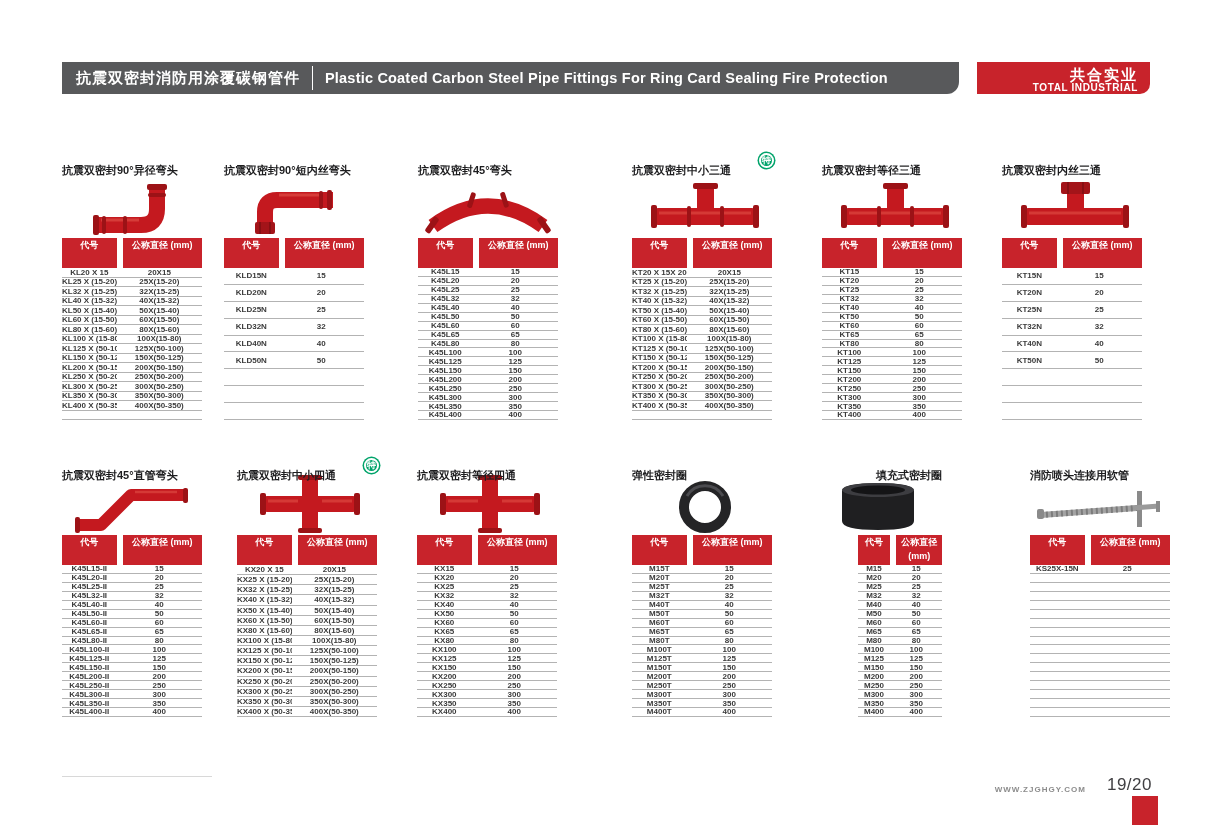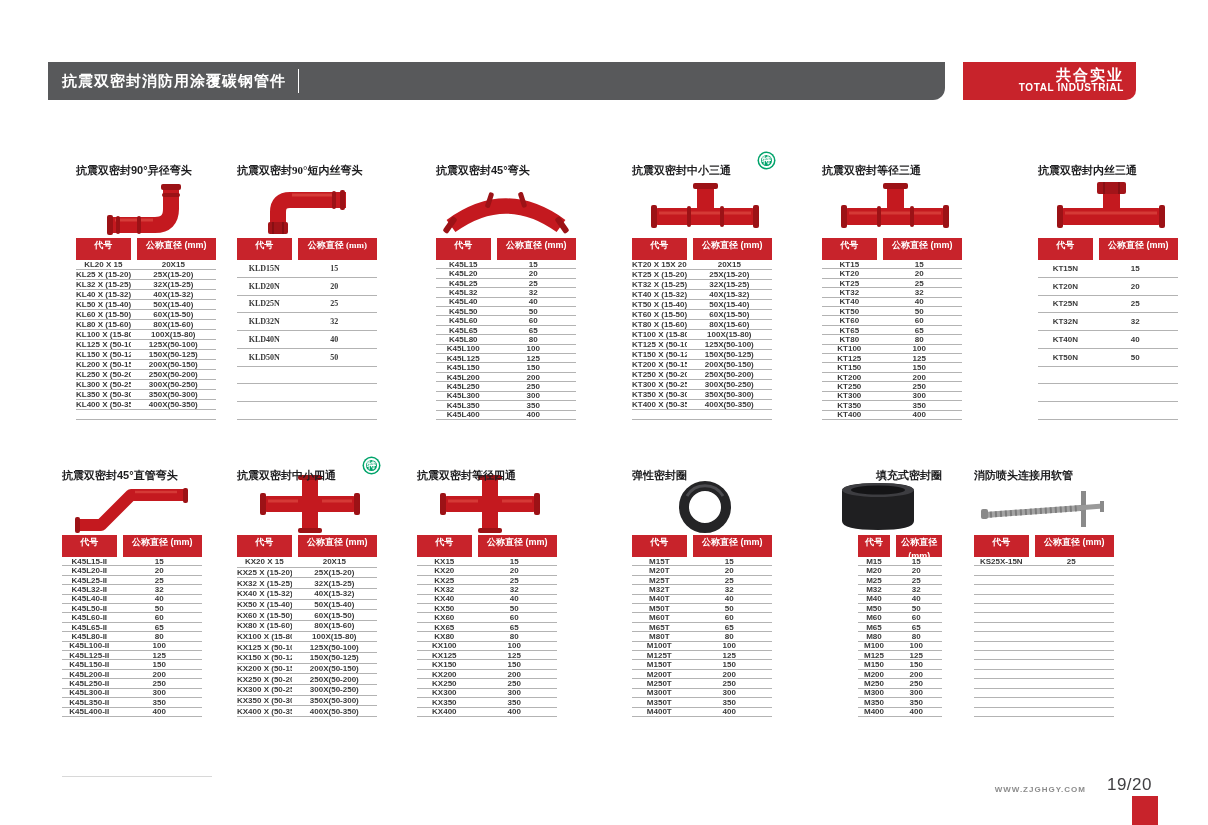--- a/index.html
+++ b/index.html
@@ -1,21 +1,21 @@
 <!DOCTYPE html>
 <html style="--red: #c8232b; --gray: #58595b; --green: #00a36a;"><head>
 <meta charset="utf-8">
 <style>
   :root{ --red:#c8232b; --gray:#58595b; --green:#00a36a; }
   *{box-sizing:border-box}
   html,body{margin:0;padding:0}
   body{width:1208px;height:825px;position:relative;background:#fff;overflow:hidden;
        font-family:"Liberation Sans","DejaVu Sans",sans-serif;}
   
-  .header{position:absolute;left:48px;top:62px;width:1088px;height:38px;display:flex}
+  .header{position:absolute;left:62px;top:62px;width:1088px;height:32px;display:flex}
   .hbar{flex:1;background:var(--gray);border-radius:0 0 12px 0;display:flex;align-items:center;
         color:#fff;padding-left:14px;min-width:0}
   .hzh{font-size:15px;font-weight:bold;letter-spacing:1px;white-space:nowrap}
   .hdiv{width:1px;height:24px;background:#fff;margin:0 12px;flex:none}
   .hen{font-size:14.5px;font-weight:600;letter-spacing:.2px;white-space:nowrap}
   .hlogo{width:173px;margin-left:18px;background:var(--red);border-radius:0 0 10px 0;color:#fff;
          text-align:right;padding:4px 12px 0 0}
   .hlogo .zh{font-size:15px;font-weight:bold;letter-spacing:2px;line-height:17px}
   .hlogo .en{font-size:10px;font-weight:bold;letter-spacing:.6px;line-height:10px}
   
@@ -27,21 +27,21 @@
   .sec-title{font-size:11px;font-weight:bold;color:#1d1d1f;white-space:nowrap}
   .badge{position:absolute;right:-2px;top:-7px;width:15px;height:15px;border-radius:50%;
          background:var(--green);color:#fff;font-size:9px;font-weight:bold;
          display:flex;align-items:center;justify-content:center;
          border:2px solid #fff;box-shadow:0 0 0 1.5px var(--green)}
   .pic{flex:none;display:flex;align-items:flex-end;justify-content:center}
   #prow-0 .pic{height:60px}
   #prow-1 .pic{height:52px}
   .pic svg{display:block}
   .tbl{flex:1;display:flex;flex-direction:column;margin-top:2px;min-height:0}
-  .thead{display:flex;gap:6px;height:22px;flex:none}
+  .thead{display:flex;gap:6px;height:30px;flex:none}
   .th{background:var(--red);color:#fff;font-size:9px;font-weight:bold;text-align:center;line-height:14px}
   .th-code{width:39%}
   .th-dia{flex:1}
   .tbody{flex:1;display:flex;flex-direction:column;min-height:0}
   .trow{flex:1;display:flex;align-items:center;border-bottom:1px solid #b3b3b3;min-height:0}
   .c{font-size:8px;font-weight:600;color:#3a3a3a;text-align:center;white-space:nowrap;overflow:hidden}
   .c.code{width:39%}
   .c.dia{flex:1}
   
   .foot-line{position:absolute;left:62px;top:776px;width:150px;height:1px;background:#d8d8d8}
@@ -50,29 +50,30 @@
   .pageno{position:absolute;right:56px;top:775px;font-size:17px;font-weight:400;color:#414043;letter-spacing:.5px}
   .redblock{position:absolute;right:50px;bottom:0;width:26px;height:29px;background:var(--red)}
 </style>
 </head>
 <body>
 
 <div class="header">
   <div class="hbar">
     <span class="hzh">抗震双密封消防用涂覆碳钢管件</span>
     <span class="hdiv"></span>
+    <span class="hen">Plastic Coated Carbon Steel Pipe Fittings For Ring Card Sealing Fire Protection</span>
   </div>
   <div class="hlogo">
     <div class="zh">共合实业</div>
     <div class="en">TOTAL INDUSTRIAL</div>
   </div>
 </div>
 
 <div class="prow" id="prow-0">
-    <div class="sec" style="left: 14px;">
+    <div class="sec" style="left: 0px;">
     <div class="sec-head">
       <span class="sec-title">抗震双密封90°异径弯头</span>
       
     </div>
     <div class="pic">
         <svg width="134" height="58" viewBox="0 0 134 58">
   <path d="M34 47 L76 47 Q92 47 92 31 L92 10" fill="none" stroke="#c4191f" stroke-width="16"></path>
   <path d="M36 42 L74 42" stroke="#e65a4e" stroke-width="3" fill="none" opacity="0.55"></path>
   <rect x="28" y="37" width="6" height="20" rx="2" fill="#9c1216"></rect>
           <rect x="37" y="38" width="4" height="18" rx="2" fill="#9c1216"></rect>
@@ -144,21 +145,21 @@
             <span class="c dia">350X(50-300)</span>
           </div>
           <div class="trow">
             <span class="c code">KL400 X (50-350)</span>
             <span class="c dia">400X(50-350)</span>
           </div>
           <div class="trow"></div>
         </div>
     </div>
   </div>
-    <div class="sec" style="left: 175px; font-family: Liberation Serif, serif;">
+    <div class="sec" style="left: 162px;">
     <div class="sec-head">
       <span class="sec-title">抗震双密封90°短内丝弯头</span>
       
     </div>
     <div class="pic">
         <svg width="134" height="58" viewBox="0 0 134 58">
   <path d="M38 52 L38 34 Q38 22 50 22 L106 22" fill="none" stroke="#c4191f" stroke-width="16"></path>
   <path d="M52 17 L92 17" stroke="#e65a4e" stroke-width="3" fill="none" opacity="0.55"></path>
   <rect x="28" y="44" width="20" height="12" rx="2" fill="#a31419"></rect>
   <line x1="33" y1="44" x2="33" y2="56" stroke="#7e0e12" stroke-width="1.5"></line>
@@ -196,21 +197,21 @@
           <div class="trow">
             <span class="c code">KLD50N</span>
             <span class="c dia">50</span>
           </div>
           <div class="trow"></div>
           <div class="trow"></div>
           <div class="trow"></div>
         </div>
     </div>
   </div>
-    <div class="sec" style="left: 374px;">
+    <div class="sec" style="left: 356px;">
     <div class="sec-head">
       <span class="sec-title">抗震双密封45°弯头</span>
       
     </div>
     <div class="pic">
         <svg width="134" height="58" viewBox="0 0 134 58">
   <path d="M12 48 Q67 8 122 48" fill="none" stroke="#c4191f" stroke-width="15"></path>
   <g fill="#9c1216">
     <rect x="8" y="38" width="6" height="18" rx="2" transform="rotate(35 11 47)"></rect>
     <rect x="120" y="38" width="6" height="18" rx="2" transform="rotate(-35 123 47)"></rect>
@@ -470,21 +471,21 @@
             <span class="c code">KT350</span>
             <span class="c dia">350</span>
           </div>
           <div class="trow">
             <span class="c code">KT400</span>
             <span class="c dia">400</span>
           </div>
         </div>
     </div>
   </div>
-    <div class="sec" style="left: 940px; margin-left: 36px;">
+    <div class="sec" style="left: 940px;">
     <div class="sec-head">
       <span class="sec-title">抗震双密封内丝三通</span>
       
     </div>
     <div class="pic">
         <svg width="134" height="58" viewBox="0 0 134 58">
   <rect x="62" y="12" width="17" height="22" fill="#c4191f"></rect>
   <rect x="56" y="4" width="29" height="12" rx="2" fill="#a31419"></rect>
   <line x1="63" y1="4" x2="63" y2="16" stroke="#7e0e12" stroke-width="1.5"></line>
           <line x1="78" y1="4" x2="78" y2="16" stroke="#7e0e12" stroke-width="1.5"></line>
@@ -970,21 +971,21 @@
             <span class="c code">M350</span>
             <span class="c dia">350</span>
           </div>
           <div class="trow">
             <span class="c code">M400</span>
             <span class="c dia">400</span>
           </div>
         </div>
     </div>
   </div>
-    <div class="sec" style="left: 912px; justify-content: space-between;">
+    <div class="sec" style="left: 968px; justify-content: space-between;">
     <div class="sec-head">
       <span class="sec-title">消防喷头连接用软管</span>
       
     </div>
     <div class="pic">
         <svg width="134" height="52" viewBox="0 0 134 52">
   <path d="M8 34 L104 27" stroke="#a3a3a3" stroke-width="6" fill="none"></path>
   <path d="M8 34 L104 27" stroke="#7c7c7c" stroke-width="6" fill="none" stroke-dasharray="2 3"></path>
   <rect x="4" y="28" width="7" height="10" rx="2" fill="#8a8a8a"></rect>
   <rect x="104" y="10" width="5" height="36" fill="#8a8a8a"></rect>

